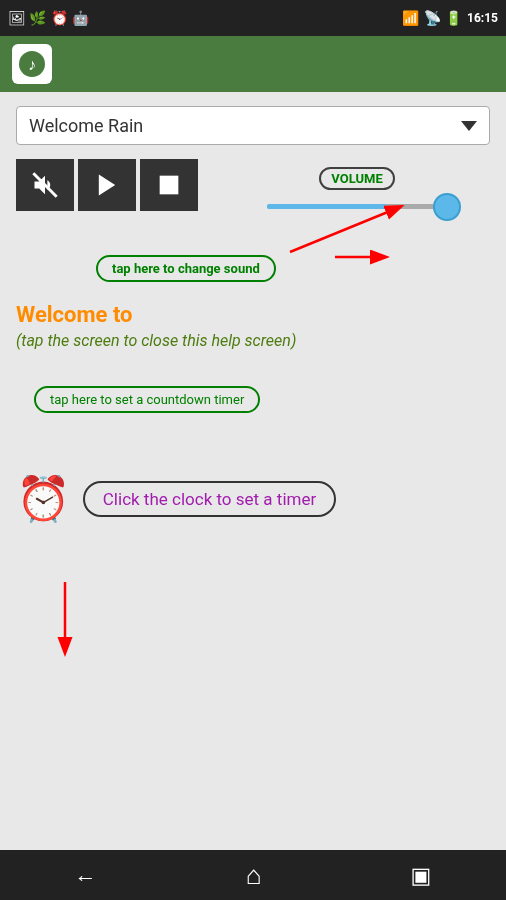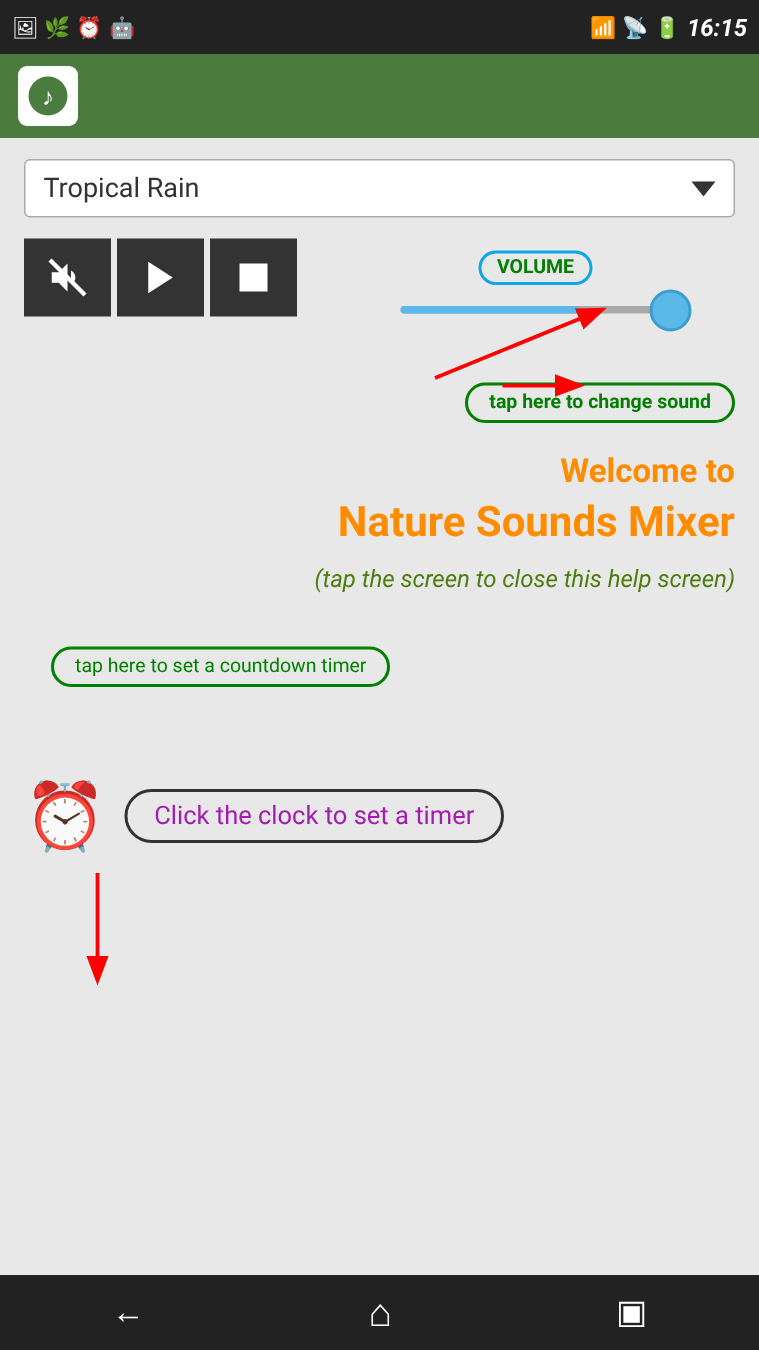--- a/index.html
+++ b/index.html
@@ -24,23 +24,22 @@
       padding: 0 8px;
       color: white;
       font-size: 14px;
     }
     .status-icons {
       display: flex;
       align-items: center;
       gap: 4px;
     }
     .status-time {
-      font-size: 16px;
-      font-weight: bold;
-      font-style: italic;
+      font-size: 12px;
+      font-weight: bold;
     }
 
     
     .top-bar {
       width: 100%;
       height: 56px;
       background: #4a7c3f;
       display: flex;
       align-items: center;
       padding: 0 12px;
@@ -110,21 +109,21 @@
     }
     .ctrl-btn svg {
       fill: white;
       width: 28px;
       height: 28px;
     }
     .volume-label {
       font-size: 13px;
       font-weight: bold;
       color: green;
-      border: 2px solid #0ea5e9;
+      border: 2px solid #404040;
       border-radius: 12px;
       padding: 2px 10px;
       margin-bottom: 6px;
     }
     .volume-slider-track {
       width: 180px;
       height: 5px;
       background: #aaa;
       border-radius: 3px;
       position: relative;
@@ -155,21 +154,21 @@
       color: green;
       border: 2px solid green;
       border-radius: 20px;
       padding: 4px 14px;
       margin-top: 22px;
       margin-left: 80px;
     }
 
     
     .welcome-section {
-      text-align: right;
+      text-align: left;
       margin-top: 20px;
       margin-bottom: 20px;
     }
     .welcome-to {
       font-size: 22px;
       font-weight: bold;
       color: #ff8c00;
       margin-bottom: 4px;
     }
     .welcome-title {
@@ -265,21 +264,21 @@
     </defs>
 
     <line x1="290" y1="160" x2="400" y2="115" stroke="red" stroke-width="2.5" marker-end="url(#arrowhead)"></line>
 
     <line x1="65" y1="490" x2="65" y2="560" stroke="red" stroke-width="2.5" marker-end="url(#arrowhead)"></line>
 
     <line x1="335" y1="165" x2="385" y2="165" stroke="red" stroke-width="2.5" marker-end="url(#arrowhead)"></line>
   </svg>
 
   <div class="dropdown-row">
-    <span class="dropdown-text">Tropical Rain</span>
+    <span class="dropdown-text">Welcome Rain</span>
     <div class="dropdown-arrow"></div>
   </div>
 
   <div style="display:flex; align-items:flex-start; margin-bottom:36px;">
 
     <div style="display:flex; gap:2px; align-items:flex-start;">
 
       <div style="display:flex; flex-direction:column; align-items:center;">
         <button class="ctrl-btn">
           <svg viewBox="0 0 24 24" xmlns="http://www.w3.org/2000/svg">
@@ -316,27 +315,26 @@
       </div>
       <div style="margin-top:8px; position:relative; width:180px;">
         <div class="volume-slider-track">
           <div class="volume-slider-fill"></div>
           <div class="volume-thumb"></div>
         </div>
       </div>
     </div>
   </div>
 
-  <div style="text-align:right; margin-top:-14px; margin-bottom:20px;">
+  <div style="text-align:left; margin-top:-14px; margin-bottom:20px;">
     <span class="annotation-sound">tap here to change sound</span>
   </div>
 
   <div class="welcome-section">
     <div class="welcome-to">Welcome to</div>
-    <div class="welcome-title">Nature Sounds Mixer</div>
     <div class="welcome-subtitle">(tap the screen to close this help screen)</div>
   </div>
 
   <div style="margin-top: 36px;">
     <div style="text-align:left; margin-left:8px;">
       <span class="annotation-timer">tap here to set a countdown timer</span>
     </div>
 
     <div style="height:50px;"></div>
 

